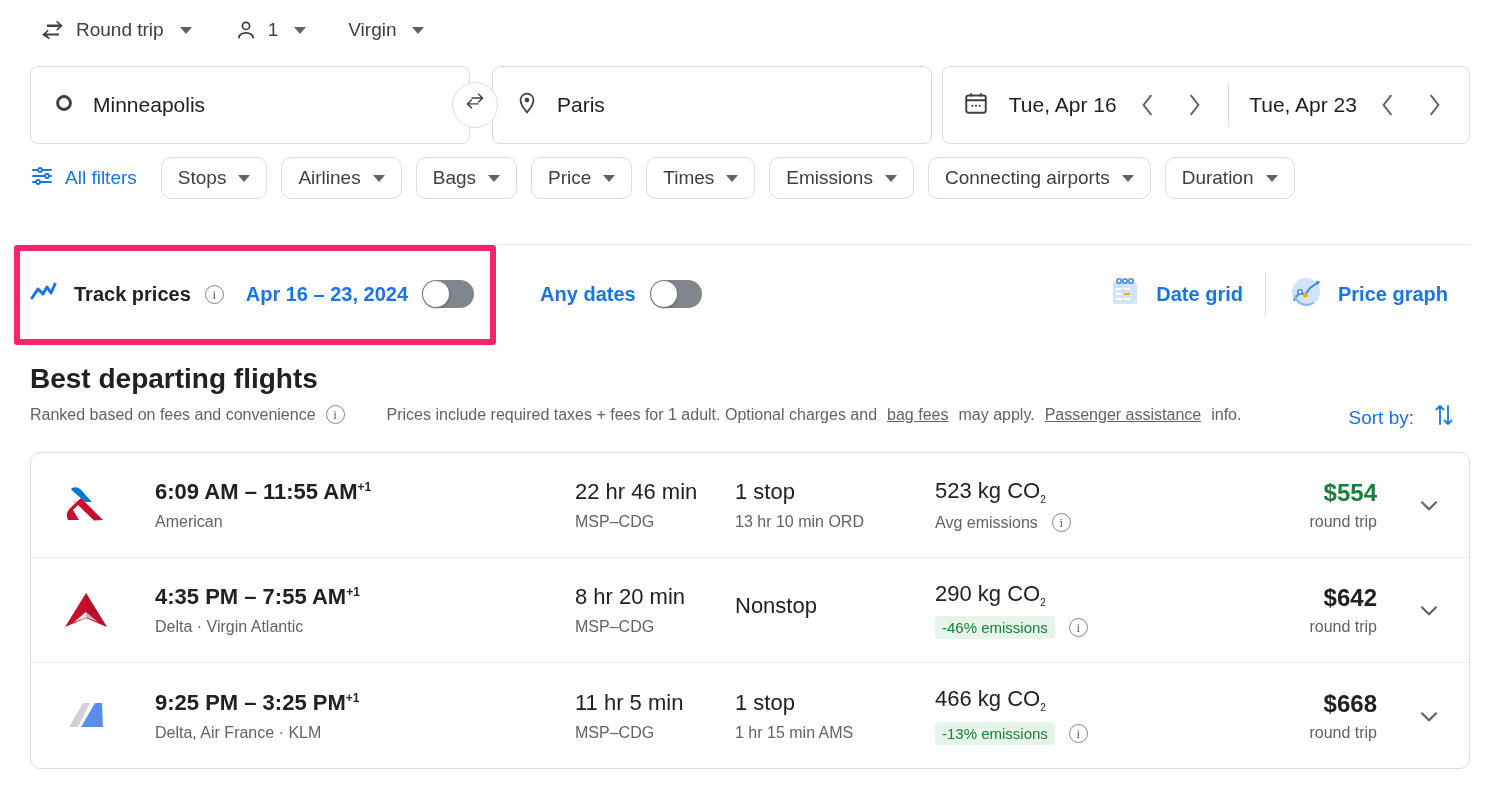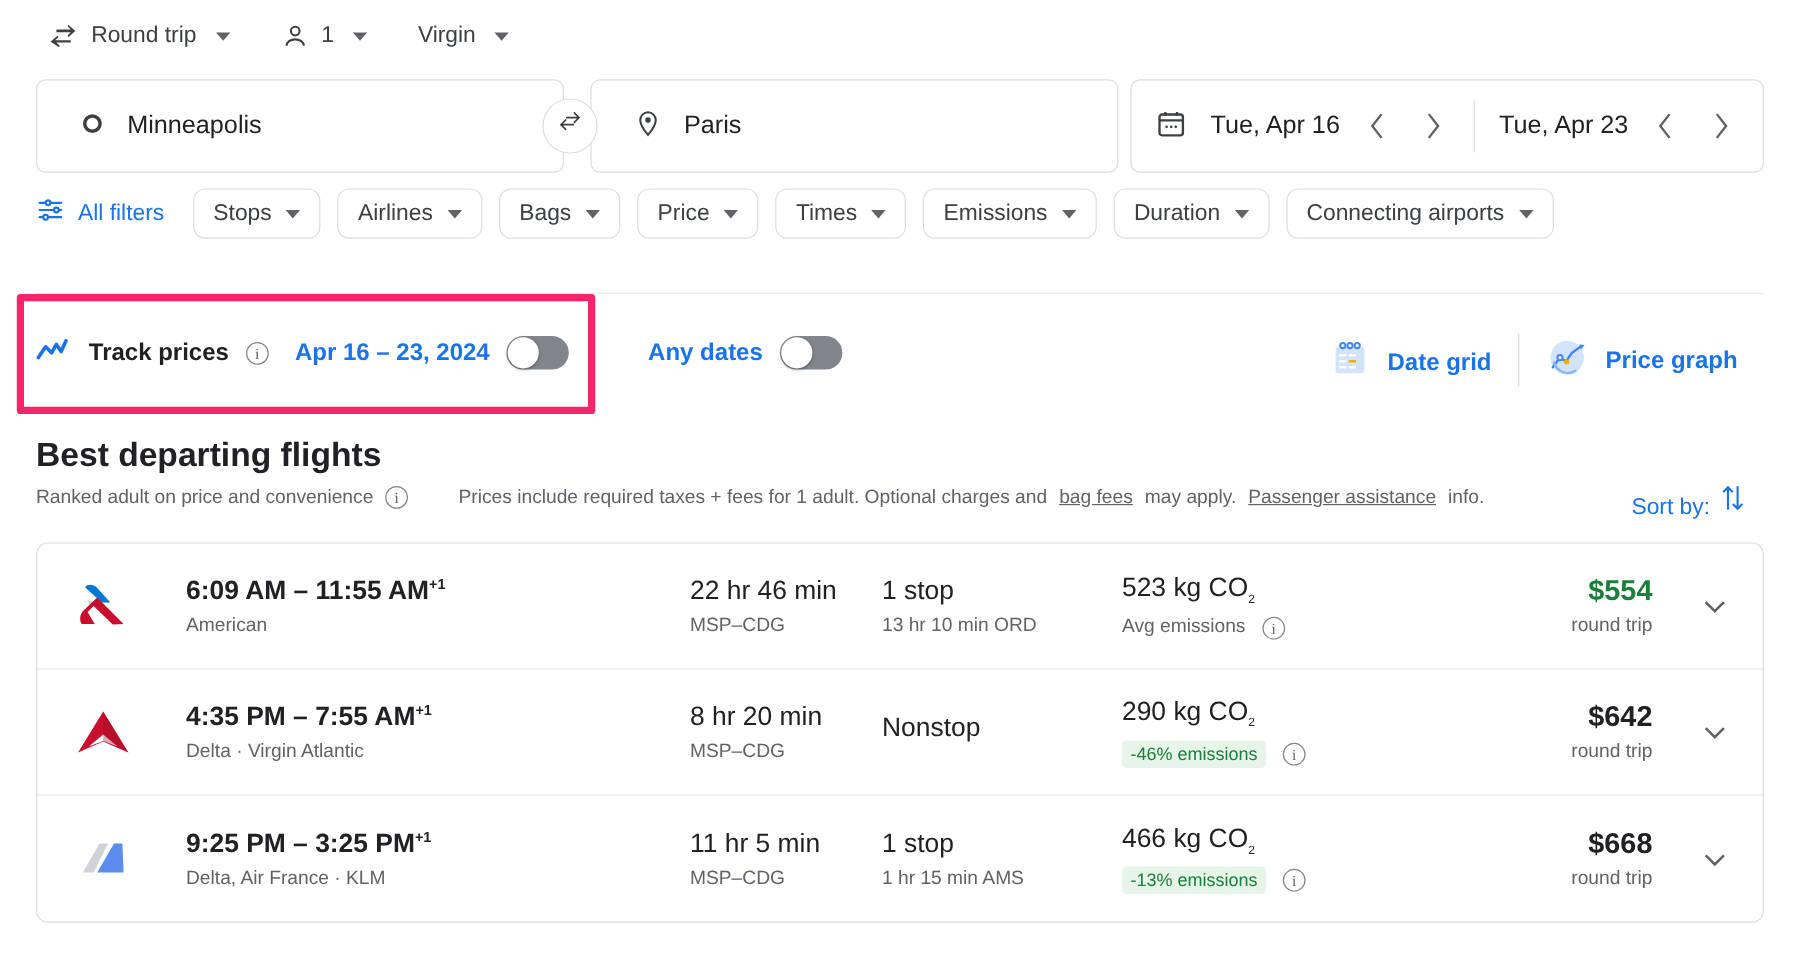--- a/index.html
+++ b/index.html
@@ -27,21 +27,21 @@
     width: 0; height: 0; border-left: 6px solid transparent;
     border-right: 6px solid transparent; border-top: 7px solid #5f6368;
     margin-left: 6px;
   }
   .opt svg { display: block; }
 
   
   .search-row { position: absolute; left: 30px; top: 66px; display: flex; align-items: center; }
   .field {
     height: 78px; border: 1px solid #dadce0; border-radius: 8px;
-    display: flex; align-items: center; padding: 0 35px; gap: 18px;
+    display: flex; align-items: center; padding: 0 22px; gap: 18px;
     background: #fff;
   }
   .field-origin { width: 440px; border-top-right-radius: 8px; border-bottom-right-radius: 8px; }
   .field-dest   { width: 440px; margin-left: 22px; align-items: center; }
   .field-text { font-size: 21px; color: #202124; }
   .swap {
     position: absolute; left: 452px; top: 82px;
     width: 46px; height: 46px; border-radius: 50%;
     border: 1px solid #dadce0; background: #fff;
     display: flex; align-items: center; justify-content: center;
@@ -105,40 +105,40 @@
     line-height: 1; cursor: pointer;
   }
   .highlight-box {
     position: absolute; left: 14px; top: 245px; width: 482px; height: 100px;
     border: 6px solid #f5256b; border-radius: 3px; pointer-events: none; z-index: 20;
   }
 
   
   .view-links {
     position: absolute; right: 30px; top: 266px; height: 56px;
-    display: flex; align-items: flex-end; gap: 0;
+    display: flex; align-items: center; gap: 0;
   }
   .view-link {
     display: flex; align-items: center; gap: 14px; color: #1a73e8;
     font-size: 20px; font-weight: bold; cursor: pointer; padding: 0 22px;
   }
   .vl-div { width: 1px; height: 44px; background: #dadce0; }
 
   
   .sec-title { position: absolute; left: 30px; top: 363px; font-size: 28px; font-weight: bold; color: #202124; }
   .sec-sub {
     position: absolute; left: 30px; top: 405px;
     display: flex; align-items: center; gap: 10px;
     font-size: 16px; color: #5f6368;
   }
   .sec-sub .gap { width: 22px; }
   .sec-sub u { text-decoration: underline; }
   .sort-by {
     position: absolute; right: 44px; top: 402px;
-    display: flex; align-items: flex-end; gap: 7px;
+    display: flex; align-items: center; gap: 18px;
     color: #1a73e8; font-size: 19px; cursor: pointer;
   }
 
   
   .flight-card {
     position: absolute; left: 30px; top: 452px; width: 1440px;
     border: 1px solid #dadce0; border-radius: 10px; background: #fff; overflow: hidden;
   }
   .flight-row {
     display: flex; align-items: center; height: 105px;
@@ -295,25 +295,25 @@
     </div>
     <div class="chip">
       <span>Times</span>
       <span class="caret"></span>
     </div>
     <div class="chip">
       <span>Emissions</span>
       <span class="caret"></span>
     </div>
     <div class="chip">
+      <span>Connecting airports</span>
+      <span class="caret"></span>
+    </div>
+    <div class="chip">
       <span>Duration</span>
-      <span class="caret"></span>
-    </div>
-    <div class="chip">
-      <span>Connecting airports</span>
       <span class="caret"></span>
     </div>
   </div>
 
   <div class="hr"></div>
 
   <div class="track-row">
     <div class="track-group">
       <span>
         <svg width="30" height="24" viewBox="0 0 30 24">
@@ -370,21 +370,21 @@
           <circle cx="17.5" cy="21.5" r="2.2" fill="#f9ab00"></circle>
           <path fill="none" stroke="#8ab4f8" stroke-width="2" stroke-linecap="round" d="M7 22a12 12 0 0 0 18 7"></path>
         </svg>
       </span>
       <span>Price graph</span>
     </div>
   </div>
 
   <div class="sec-title">Best departing flights</div>
   <div class="sec-sub">
-    <span>Ranked adult on price and convenience</span>
+    <span>Ranked based on fees and convenience</span>
     <span class="info-i">i</span>
     <span class="gap"></span>
     <span>Prices include required taxes + fees for 1 adult. Optional charges and</span>
     <u>bag fees</u>
     <span>may apply.</span>
     <u>Passenger assistance</u>
     <span>info.</span>
   </div>
   <div class="sort-by">
     <span>Sort by:</span>

